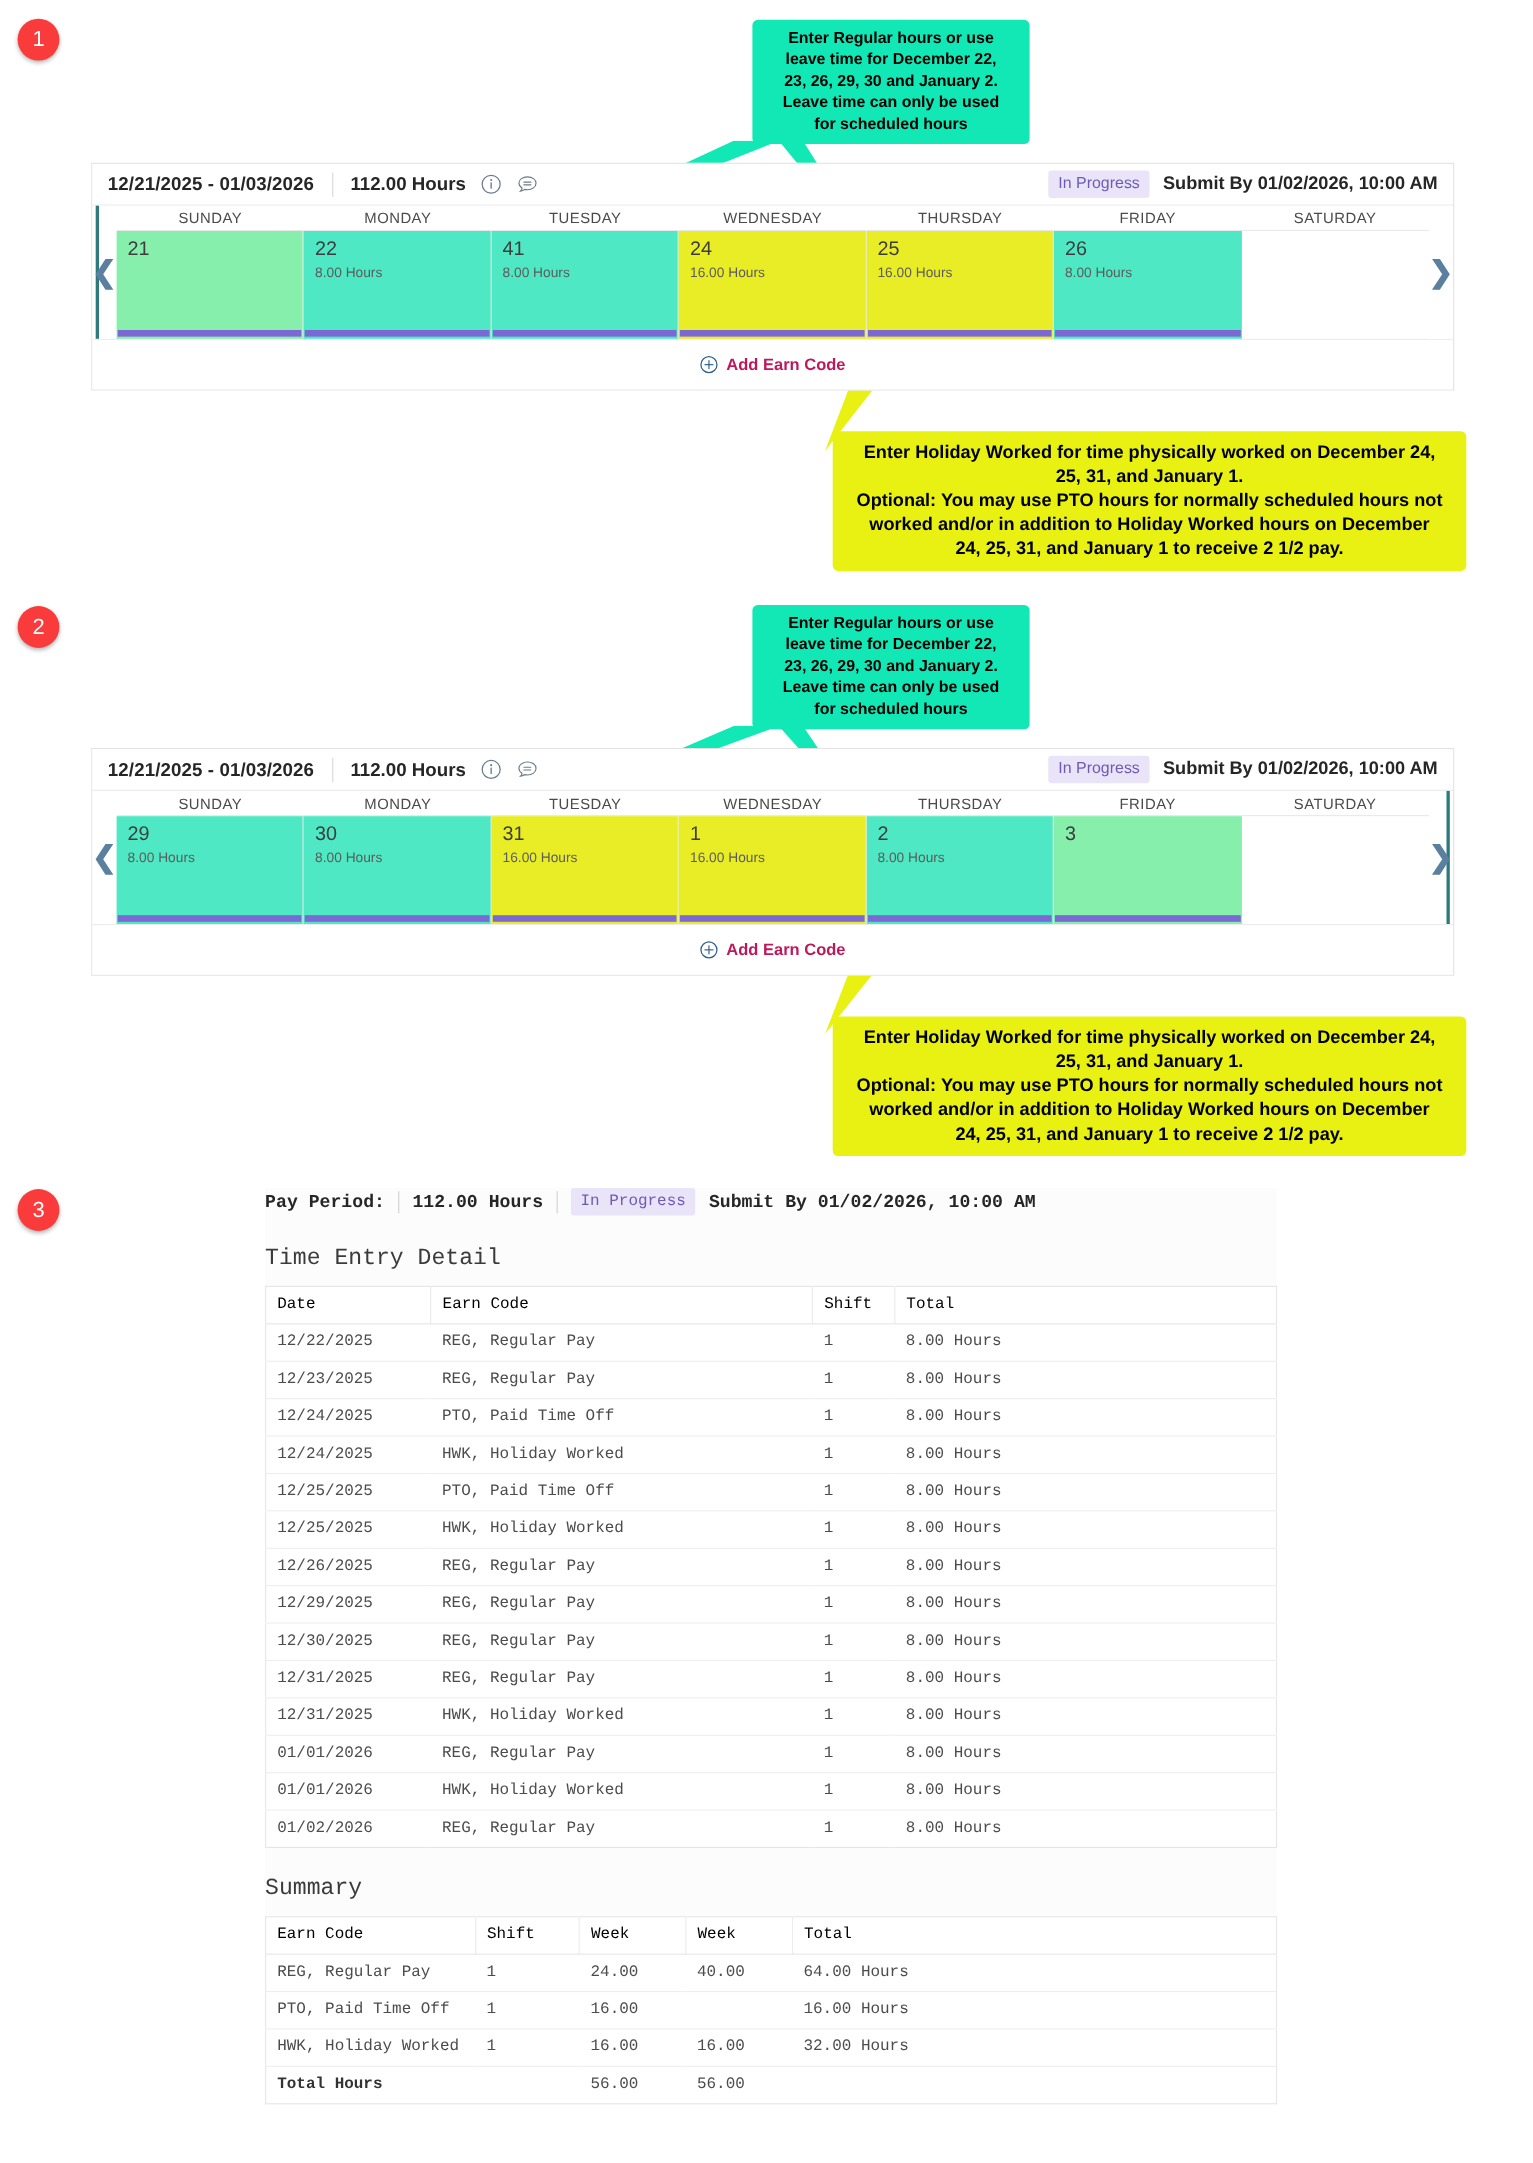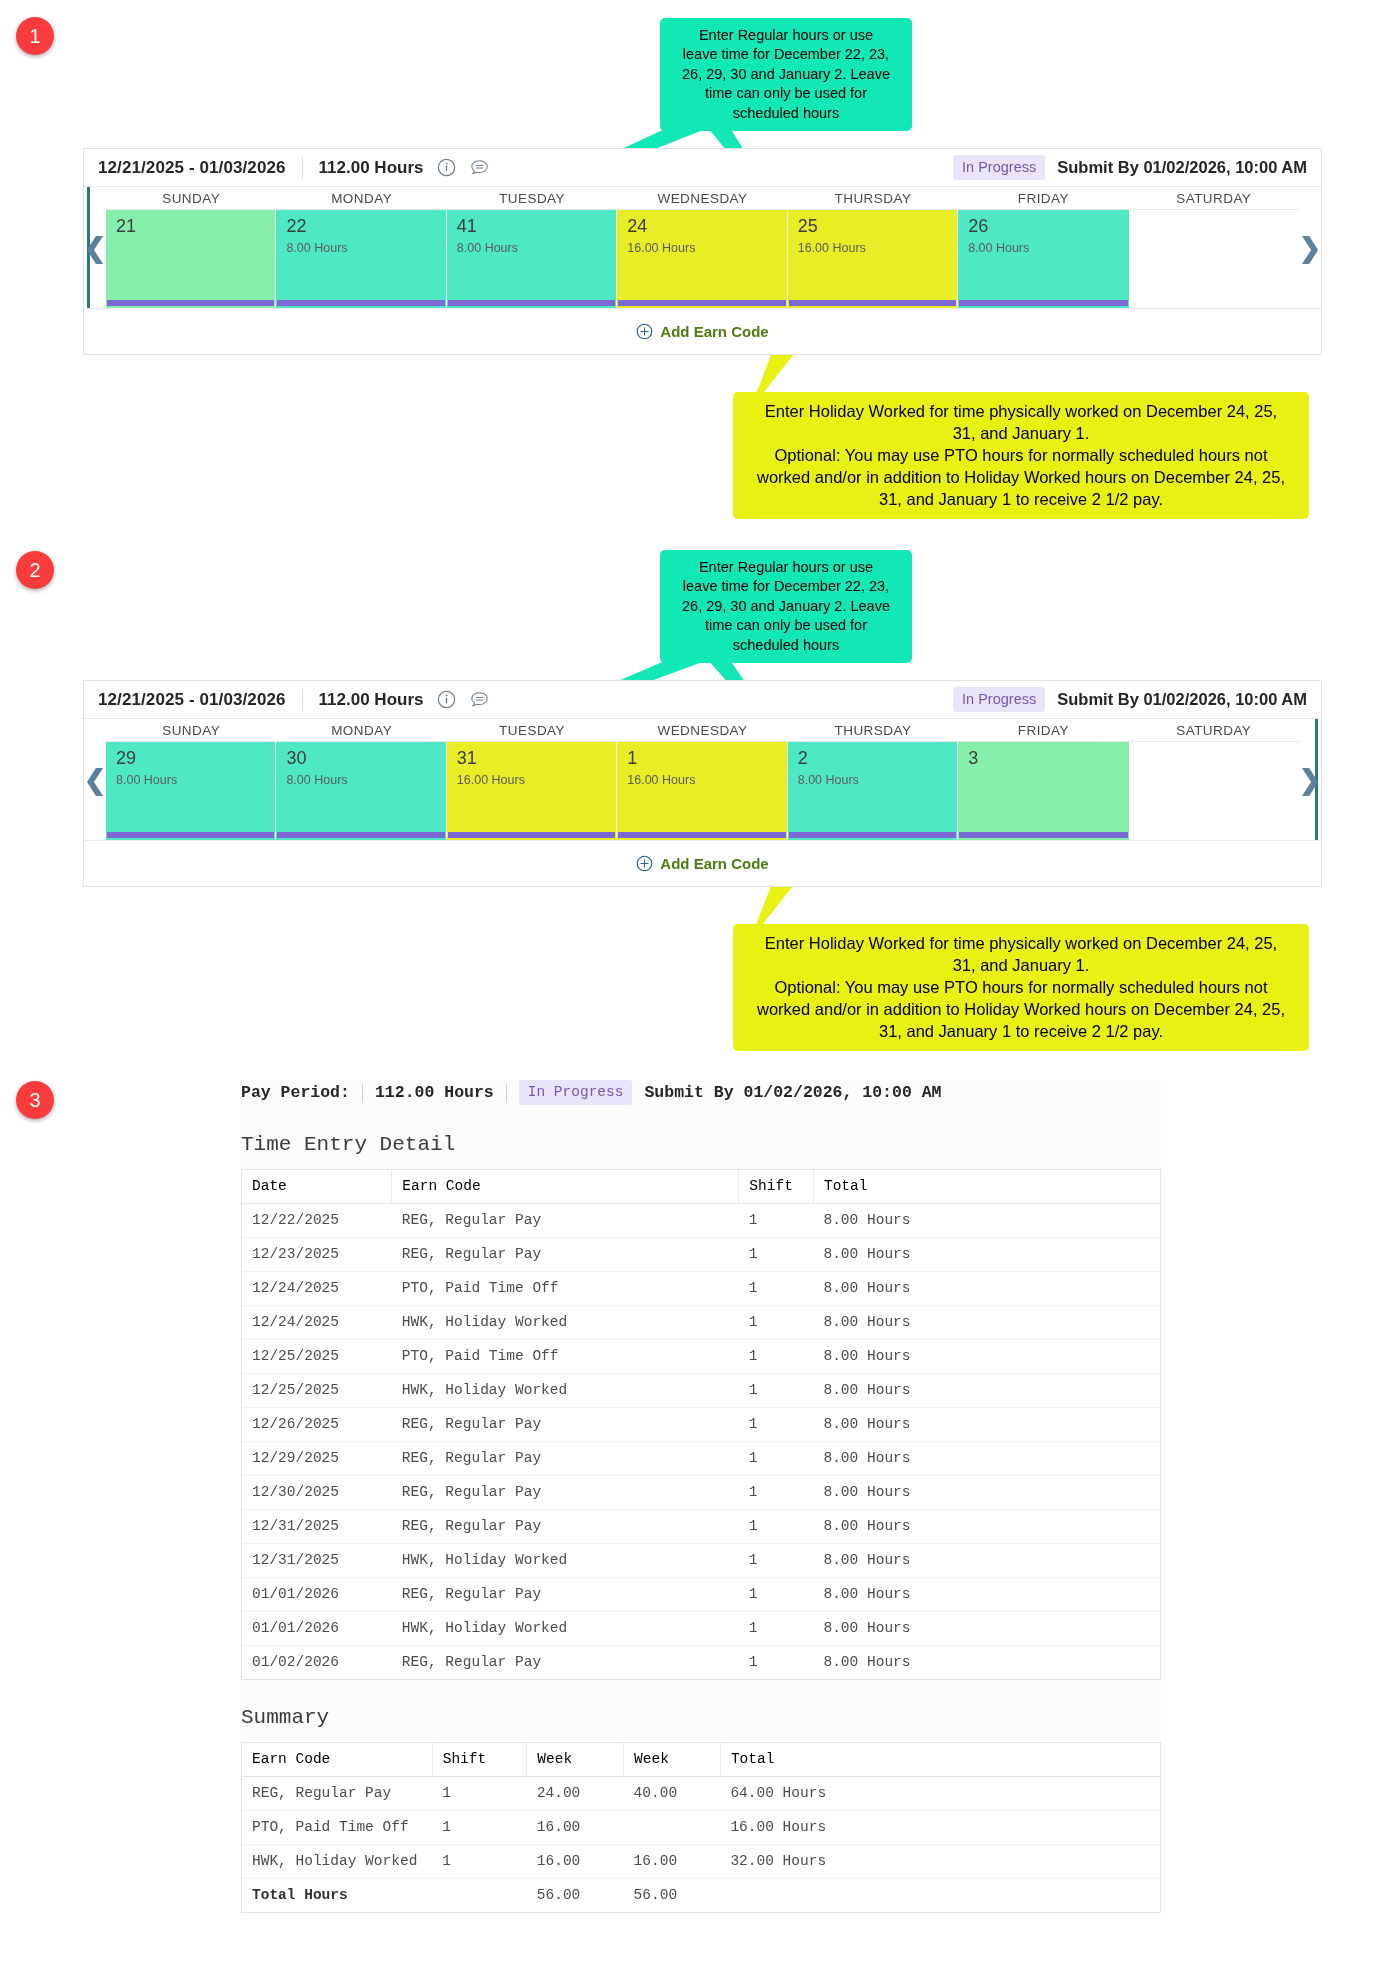--- a/index.html
+++ b/index.html
@@ -172,36 +172,37 @@
     display: flex;
     align-items: center;
     justify-content: center;
     background: #fff;
     border-top: 1px solid #ececec;
   }
   .add-earn {
     display: inline-flex;
     align-items: center;
     gap: 7px;
-    color: #4d7c0f;
+    color: #be185d;
     font-size: 15px;
     font-weight: bold;
     cursor: pointer;
   }
   .plus-ico { color: #2d5f8b; display: inline-flex; }
 
   
   .callout {
     position: absolute;
     text-align: center;
-    font-weight: normal;
+    font-weight: bold;
     color: #000;
     border-radius: 5px;
     padding: 8px 20px;
     line-height: 1.34;
+    margin-left: 24px;
   }
   .callout.teal   { background: #11e8b6; font-size: 14.5px; }
   .callout.yellow { background: #e9f112; font-size: 16.5px; }
 
   
   .detail-section {
     position: absolute;
     left: 241px;
     width: 920px;
     background: #fbfcfb;

